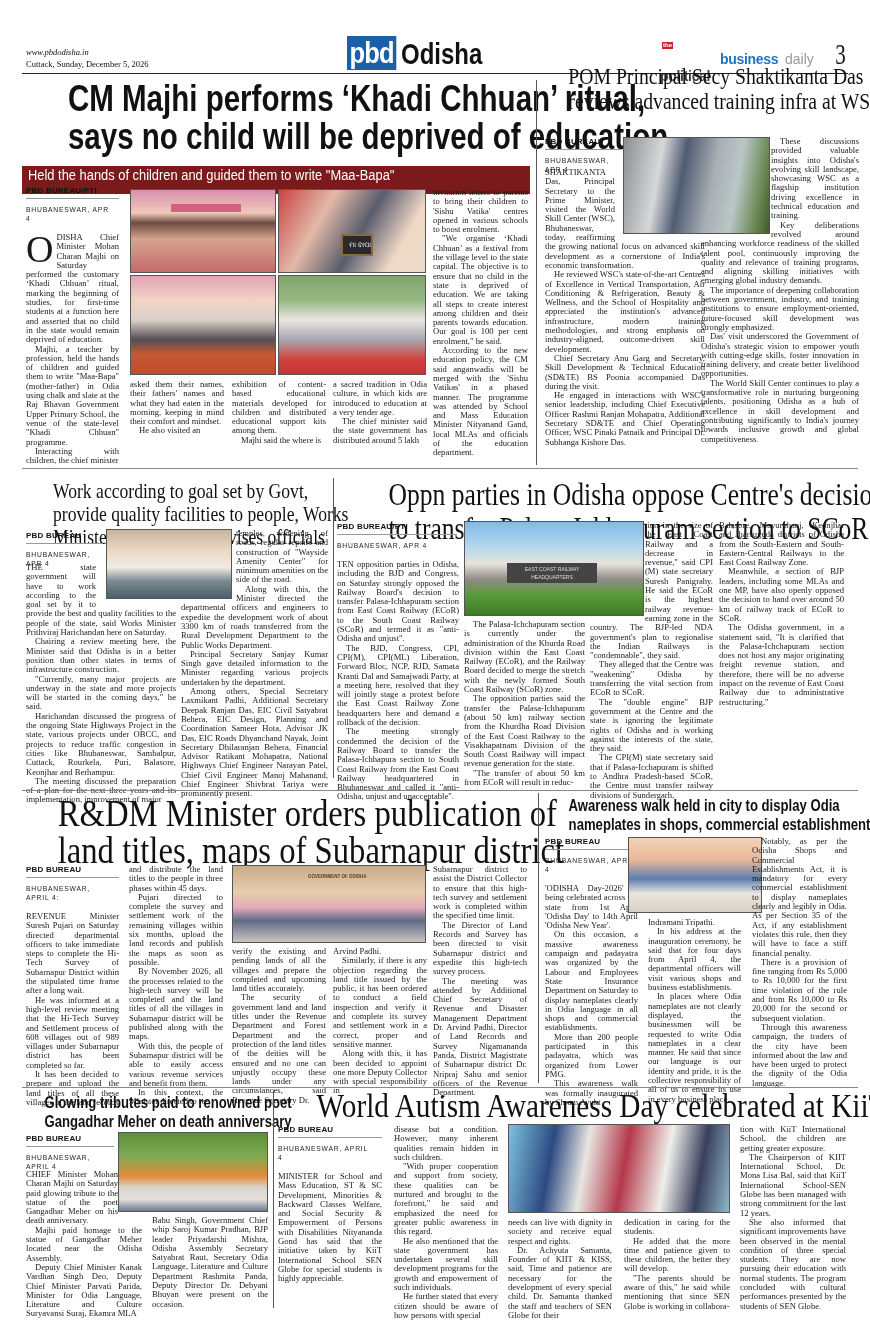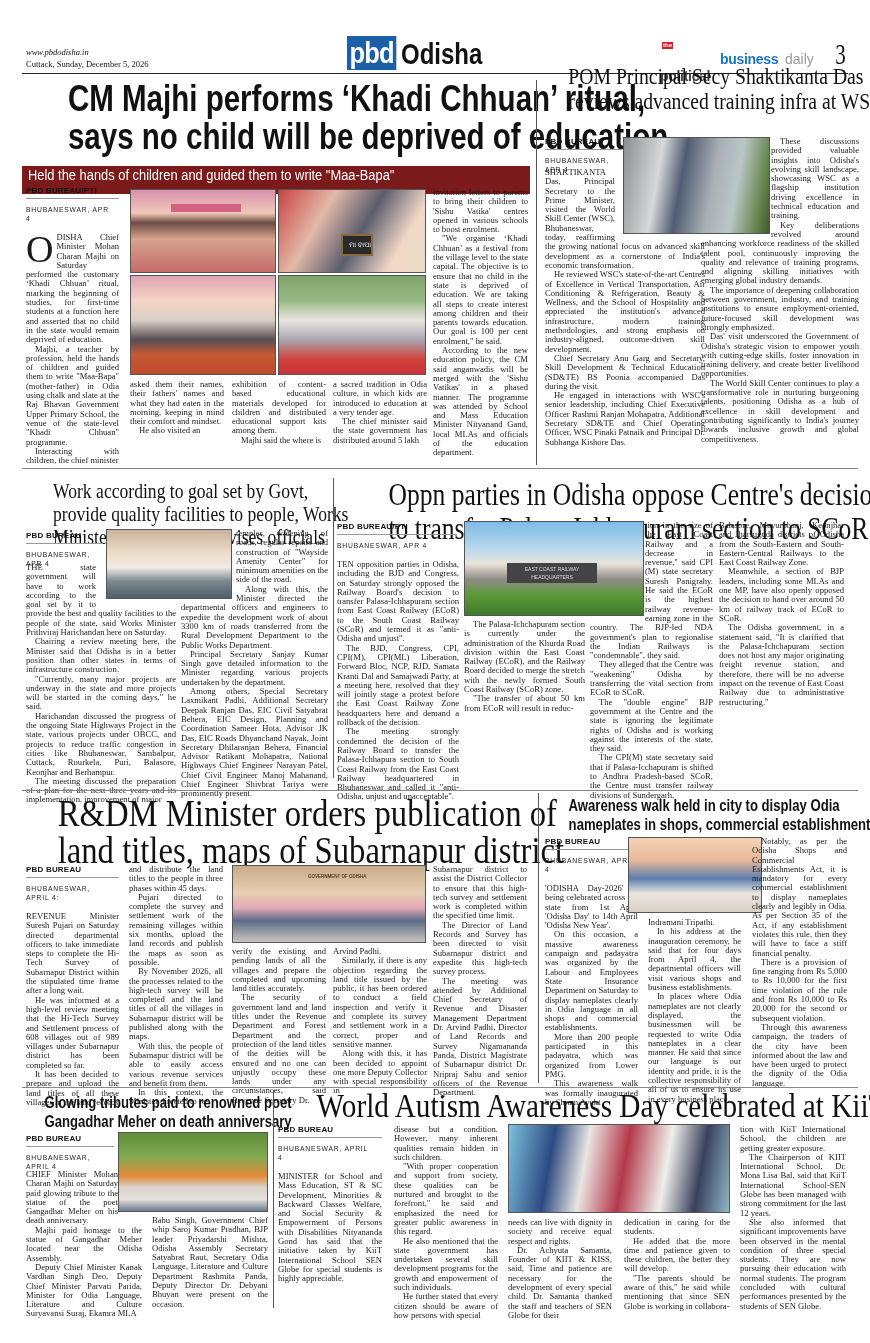--- a/index.html
+++ b/index.html
@@ -162,20 +162,21 @@
     </div>
   </div>
 
   <div class="abs txt" style="left:337px;top:560px;width:122px">
     <p class="noind">TEN opposition parties in Odisha, including the BJD and Congress, on Saturday strongly opposed the Railway Board's decision to transfer Palasa-Ichhapuram section from East Coast Railway (ECoR) to the South Coast Railway (SCoR) and termed it as "anti-Odisha and unjust".</p>
     <p>The BJD, Congress, CPI, CPI(M), CPI(ML) Liberation, Forward Bloc, NCP, RJD, Samata Kranti Dal and Samajwadi Party, at a meeting here, resolved that they will jointly stage a protest before the East Coast Railway Zone headquarters here and demand a rollback of the decision.</p>
     <p>The meeting strongly condemned the decision of the Railway Board to transfer the Palasa-Ichhapura section to South Coast Railway from the East Coast Railway headquartered in Bhubaneswar and called it "anti-Odisha, unjust and unacceptable".</p>
   </div>
   <div class="abs txt" style="left:464px;top:620px;width:121px">
     <p>The Palasa-Ichchapuram section is currently under the administration of the Khurda Road division within the East Coast Railway (ECoR), and the Railway Board decided to merge the stretch with the newly formed South Coast Railway (SCoR) zone.</p>
+    <p>The opposition parties said the transfer the Palasa-Ichhapuram (about 50 km) railway section from the Khurdha Road Division of the East Coast Railway to the Visakhapatnam Division of the South Coast Railway will impact revenue generation for the state.</p>
     <p>"The transfer of about 50 km from ECoR will result in reduc-</p>
   </div>
   <div class="abs txt" style="left:590px;top:521px;width:123px">
     <p class="noind"><span style="float:left;width:55px;height:95px;display:block"></span><span>tion in the size of the East Coast Railway and a decrease in revenue," said CPI (M) state secretary Suresh Panigrahy. He said the ECoR is the highest railway revenue-earning zone in the country. The BJP-led NDA government's plan to regionalise the Indian Railways is "condemnable", they said.</span></p>
     <p>They alleged that the Centre was "weakening" Odisha by transferring the vital section from ECoR to SCoR.</p>
     <p>The "double engine" BJP government at the Centre and the state is ignoring the legitimate rights of Odisha and is working against the interests of the state, they said.</p>
     <p>The CPI(M) state secretary said that if Palasa-Icchapuram is shifted to Andhra Pradesh-based SCoR, the Centre must transfer railway divisions of Sundergarh,</p>
   </div>
   <div class="abs txt" style="left:719px;top:521px;width:125px">
     <p class="noind">Balasore, Mayurbhanj, Keonjhar and Jharsuguda districts of Odisha from the South-Eastern and South-Eastern-Central Railways to the East Coast Railway Zone.</p>

